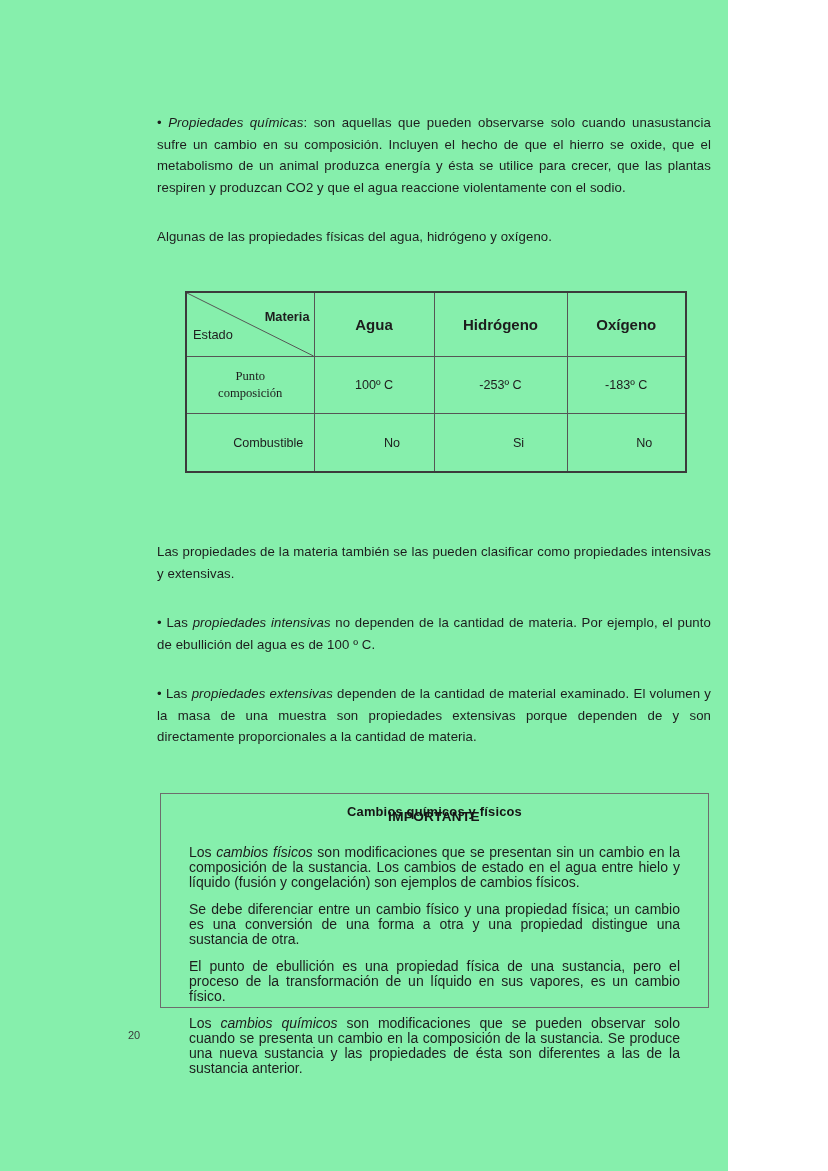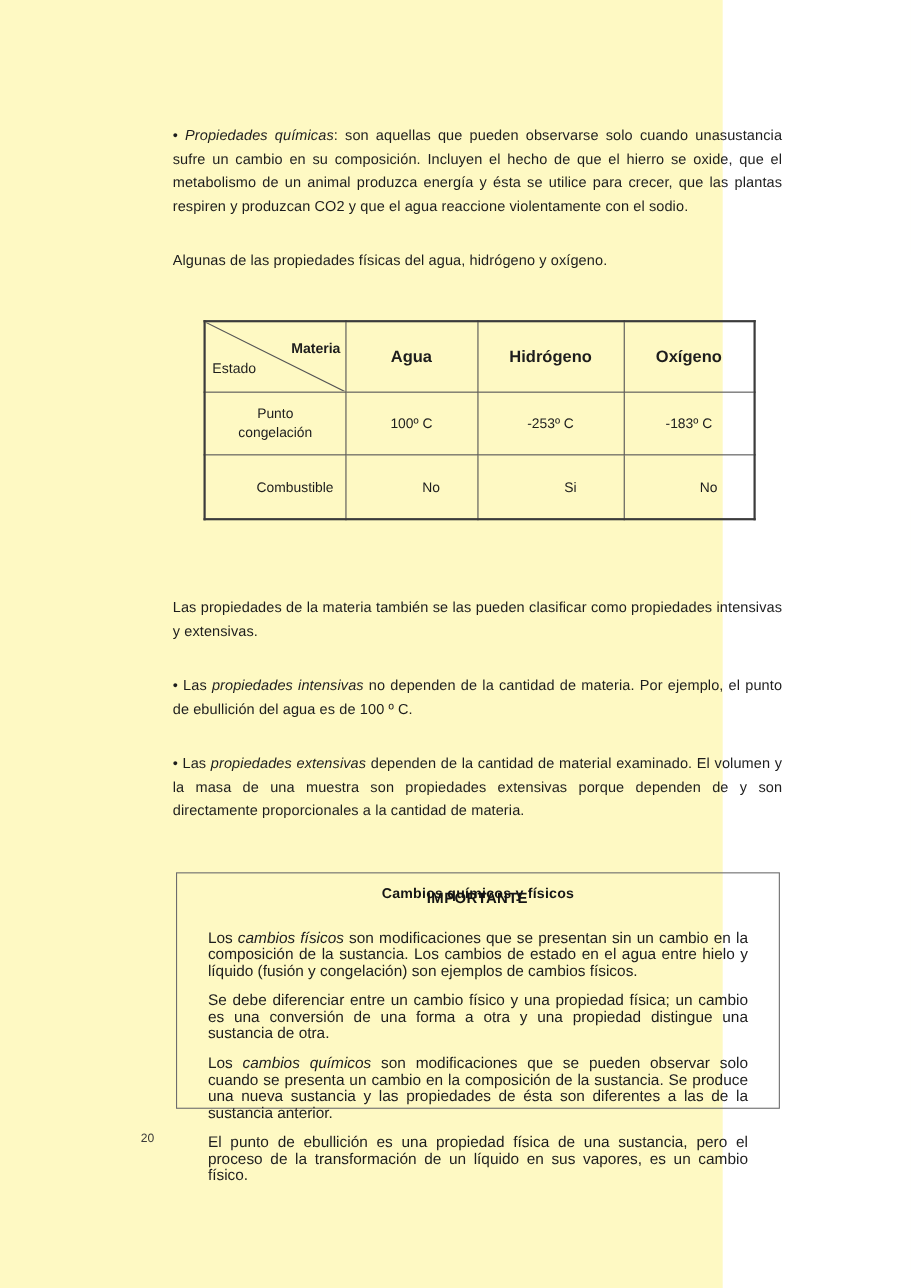--- a/index.html
+++ b/index.html
@@ -13,23 +13,23 @@
     position: relative;
     font-family: "Liberation Sans", sans-serif;
     color: #1b1b1b;
     overflow: hidden;
   }
 
   .page {
     position: absolute;
     left: 0;
     top: 0;
-    width: 657px;
+    width: 728px;
     height: 1171px;
-    background: #fef9c3;
+    background: #86efac;
   }
 
   
   .content {
     position: absolute;
     left: 157px;
     top: 112px;
     width: 554px;
   }
 
@@ -106,21 +106,21 @@
   }
   td.corner .lbl-estado {
     position: absolute;
     left: 6px;
     top: 35px;
     font-weight: normal;
     font-size: 12.8px;
     line-height: 14px;
   }
 
-  .cell-2l { line-height: 17px; }
+  .cell-2l { line-height: 17px; font-family: Liberation Serif, serif; }
 
   
   .important-title {
     position: absolute;
     left: 157px;
     top: 762px;
     width: 554px;
     text-align: center;
     font-size: 13.6px;
     font-weight: bold;
@@ -197,21 +197,21 @@
             <span class="lbl-materia">Materia</span>
             <span class="lbl-estado">Estado</span>
           </td>
           <td class="head">Agua</td>
           <td class="head">Hidrógeno</td>
           <td class="head">Oxígeno</td>
         </tr>
 
 
         <tr class="r2">
-          <td class="cell-2l"><span>Punto</span><br><span>congelación</span></td>
+          <td class="cell-2l"><span>Punto</span><br><span>composición</span></td>
           <td>100º C</td>
           <td>-253º C</td>
           <td>-183º C</td>
         </tr>
 
         <tr class="r3">
           <td>Combustible</td>
           <td>No</td>
           <td>Si</td>
           <td>No</td>
@@ -235,21 +235,21 @@
   <div class="important-title">IMPORTANTE</div>
 
   <div class="box">
     <div class="box-inner">
       <div class="box-title">Cambios químicos y físicos</div>
 
       <p class="box-para"><span>Los </span><em class="it">cambios físicos</em><span> son modificaciones que se presentan sin un cambio en la composición de la sustancia. Los cambios de estado en el agua entre hielo y líquido (fusión y congelación) son ejemplos de cambios físicos.</span></p>
 
       <p class="box-para">Se debe diferenciar entre un cambio físico y una propiedad física; un cambio es una conversión de una forma a otra y una propiedad distingue una sustancia de otra.</p>
 
+      <p class="box-para">El punto de ebullición es una propiedad física de una sustancia, pero el proceso de la transformación de un líquido en sus vapores, es un cambio físico.</p>
+
       <p class="box-para"><span>Los </span><em class="it">cambios químicos</em><span> son modificaciones que se pueden observar solo cuando se presenta un cambio en la composición de la sustancia. Se produce una nueva sustancia y las propiedades de ésta son diferentes a las de la sustancia anterior.</span></p>
-
-      <p class="box-para">El punto de ebullición es una propiedad física de una sustancia, pero el proceso de la transformación de un líquido en sus vapores, es un cambio físico.</p>
     </div>
   </div>
 
   <div class="page-number">20</div>
 
 </div>
 
 </body></html>

